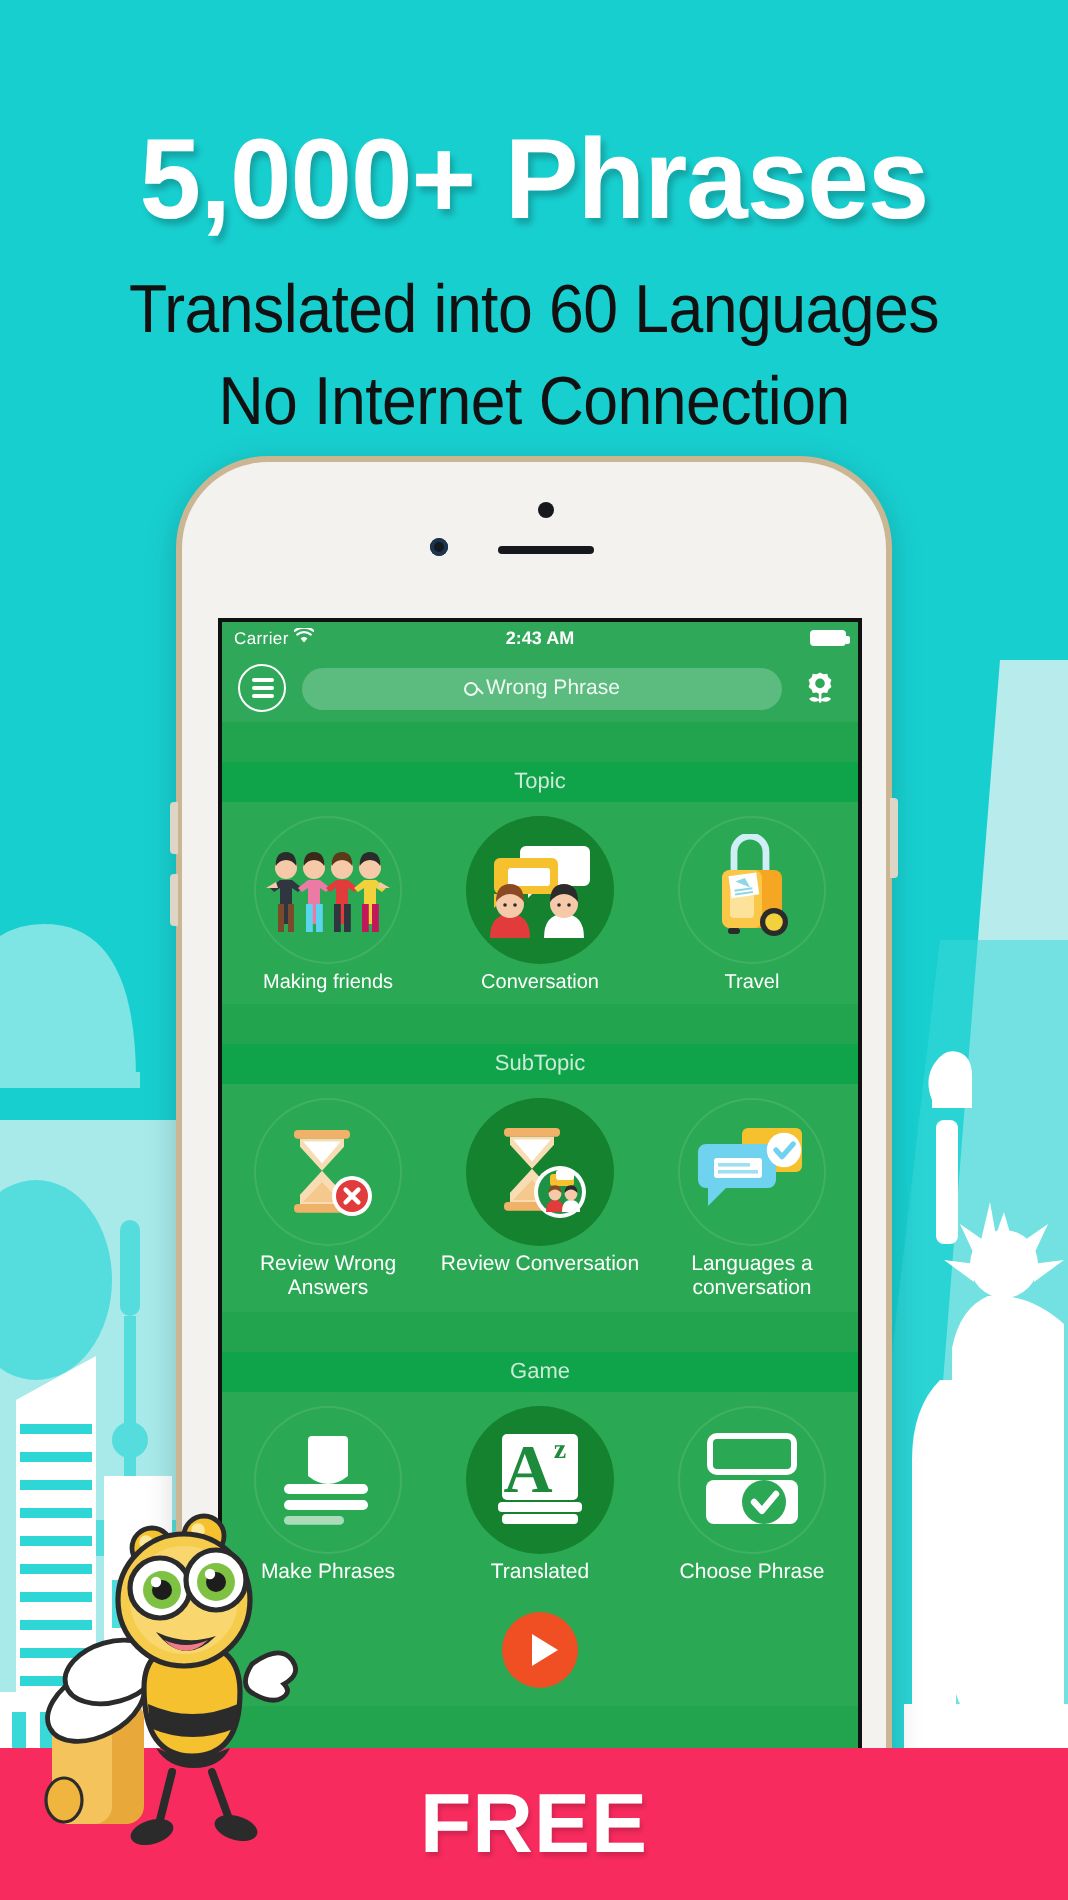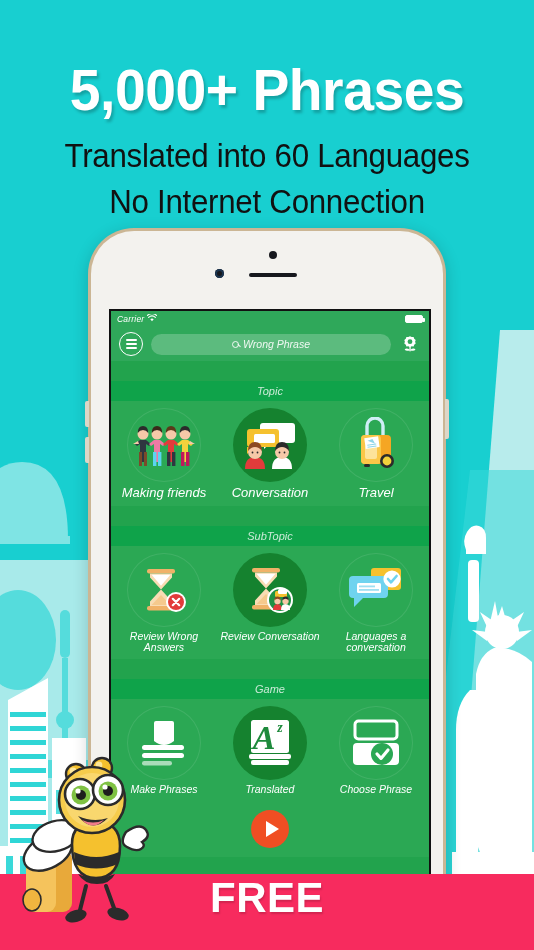--- a/index.html
+++ b/index.html
@@ -40,21 +40,20 @@
   
   .phone {
     position:absolute; left:88px; top:228px;
     width:358px; height:700px;
     background:#f3f2ee;
     border-radius:46px 46px 0 0;
     border:3px solid #cbb694;
     border-bottom:none;
     box-shadow:0 4px 16px rgba(0,0,0,0.18);
     z-index:6;
-    font-style:italic;
   }
   .phone-top { position:absolute; top:0; left:0; width:100%; height:78px; }
   .cam { position:absolute; width:9px;height:9px;border-radius:50%;
          background:#16181d; left:124px; top:38px;
          box-shadow:inset 0 0 0 2px #1b3550; }
   .sensor { position:absolute; width:8px;height:8px;border-radius:50%;
             background:#16181d; left:178px; top:20px; }
   .speaker { position:absolute; width:48px;height:4px;border-radius:3px;
              background:#16181d; left:158px; top:42px; }
   .side-btn-l { position:absolute; left:-6px; top:170px; width:4px; height:26px;
@@ -125,21 +124,21 @@
   .row { display:flex; background:#2ba854; padding:7px 0 5px; }
   .tile { flex:1; display:flex;flex-direction:column;align-items:center; }
   .disc {
     width:74px;height:74px;border-radius:50%;
     display:flex;align-items:center;justify-content:center;
     position:relative;
   }
   .disc.plain { background:transparent; box-shadow:inset 0 0 0 1px rgba(255,255,255,0.10); }
   .disc.active { background:#15822f; }
   .tile-label {
-    color:#fff; font-size:13px; text-align:center; line-height:1.12;
+    color:#fff; font-size:10px; text-align:center; line-height:1.12;
     margin-top:4px; max-width:100px;
   }
   .row.subtopic .tile-label,
   .row.game .tile-label { font-size:10.5px; }
 
   
   .playwrap { background:#2ba854; height:56px;
               display:flex;align-items:center;justify-content:center; }
   .play {
     width:38px;height:38px;border-radius:50%;background:#f04e23;
@@ -151,21 +150,21 @@
     margin-left:4px;
   }
 
   
   .bee { position:absolute; left:18px; top:740px; width:165px; height:200px; z-index:9; }
 
   
   .free-banner {
     position:absolute; left:0; bottom:0; width:534px; height:76px;
     background:#f72b5e; z-index:8;
-    display:flex;align-items:flex-start;justify-content:center;
+    display:flex;align-items:center;justify-content:center;
   }
   .free-text {
     color:#fff; font-size:42px; font-weight:bold;
     letter-spacing:0.5px;
     text-shadow:1px 2px 2px rgba(0,0,0,0.16);
   }
 </style>
 </head>
 <body>
 
@@ -275,20 +274,21 @@
       <div class="sb-left">
         <span class="sb-carrier">Carrier</span>
         <span>
           <svg width="10" height="8" viewBox="0 0 10 8">
             <path d="M5 7.2 L3.3 5.2 a2.6 2.6 0 0 1 3.4 0 Z" fill="#fff"></path>
             <path d="M1.6 3.3 a5.2 5.2 0 0 1 6.8 0" stroke="#fff" stroke-width="1.1" fill="none" stroke-linecap="round"></path>
             <path d="M0.2 1.5 a7.6 7.6 0 0 1 9.6 0" stroke="#fff" stroke-width="1.1" fill="none" stroke-linecap="round"></path>
           </svg>
         </span>
       </div>
+      <div class="sb-time">2:43 AM</div>
       <div class="sb-right">
         <span class="battery"></span>
       </div>
     </div>
 
     <div class="navbar">
       <div class="menu-btn">
         <i></i>
           <i></i>
           <i></i>

